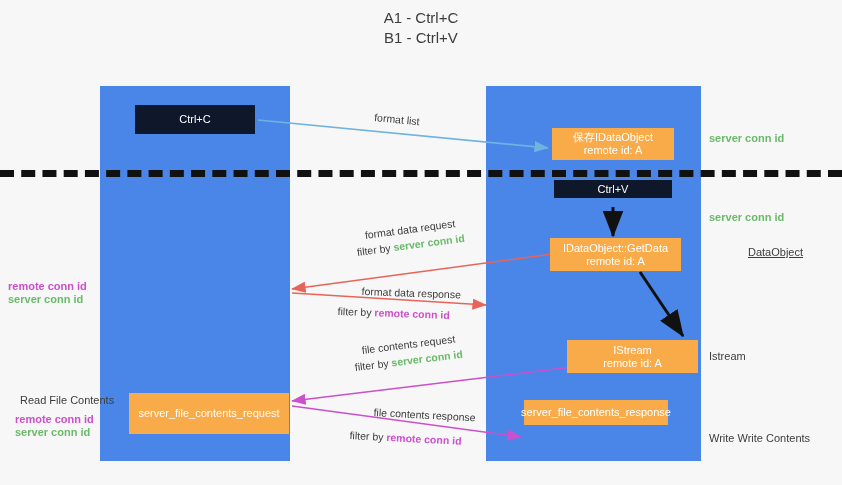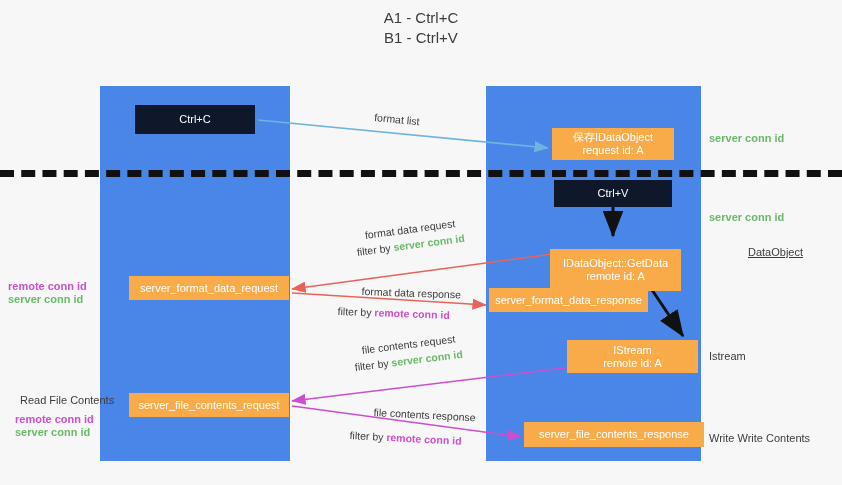--- a/index.html
+++ b/index.html
@@ -101,37 +101,35 @@
     <line x1="572" y1="367" x2="292" y2="401" stroke="#cc4fcc" stroke-width="1.6" marker-end="url(#ah-mag)"></line>
 
     <line x1="292" y1="406" x2="521" y2="437" stroke="#cc4fcc" stroke-width="1.6" marker-end="url(#ah-mag)"></line>
   </svg>
 
   <div class="divider"></div>
 
   <div class="nodebox green" style="left:135px;top:105px;width:120px;height:29px;">Ctrl+C</div>
 
   <div class="nodebox orange" style="left:552px;top:128px;width:122px;height:32px;">保存IDataObject
-request id: A</div>
+remote id: A</div>
 
-  <div class="nodebox green" style="left:554px;top:180px;width:118px;height:27px;">Ctrl+V</div>
+  <div class="nodebox green" style="left:554px;top:180px;width:118px;height:18px;">Ctrl+V</div>
 
-  <div class="nodebox orange" style="left:550px;top:249px;width:131px;height:42px;">IDataObject::GetData
+  <div class="nodebox orange" style="left:550px;top:238px;width:131px;height:33px;">IDataObject::GetData
 remote id: A</div>
 
   <div class="nodebox orange" style="left:567px;top:340px;width:131px;height:33px;">IStream
 remote id: A</div>
 
-  <div class="nodebox orange" style="left:129px;top:276px;width:160px;height:24px;">server_format_data_request</div>
 
-  <div class="nodebox orange" style="left:489px;top:288px;width:159px;height:24px;">server_format_data_response</div>
 
-  <div class="nodebox orange" style="left:129px;top:393px;width:160px;height:24px;">server_file_contents_request</div>
+  <div class="nodebox orange" style="left:129px;top:393px;width:160px;height:41px;">server_file_contents_request</div>
 
-  <div class="nodebox orange" style="left:524px;top:422px;width:180px;height:25px;">server_file_contents_response</div>
+  <div class="nodebox orange" style="left:524px;top:400px;width:144px;height:25px;">server_file_contents_response</div>
 
   <div class="side-label tok-green" style="left:709px;top:131px;">server conn id</div>
   <div class="side-label tok-green" style="left:709px;top:210px;">server conn id</div>
   <div class="side-label" style="left:748px;top:245px;text-decoration:underline;">DataObject</div>
   <div class="side-label" style="left:709px;top:349px;">Istream</div>
   <div class="side-label" style="left:709px;top:431px;">Write Write Contents</div>
 
   <div class="side-label tok-pink" style="left:8px;top:279px;">remote conn id</div>
   <div class="side-label tok-green" style="left:8px;top:292px;">server conn id</div>
 

